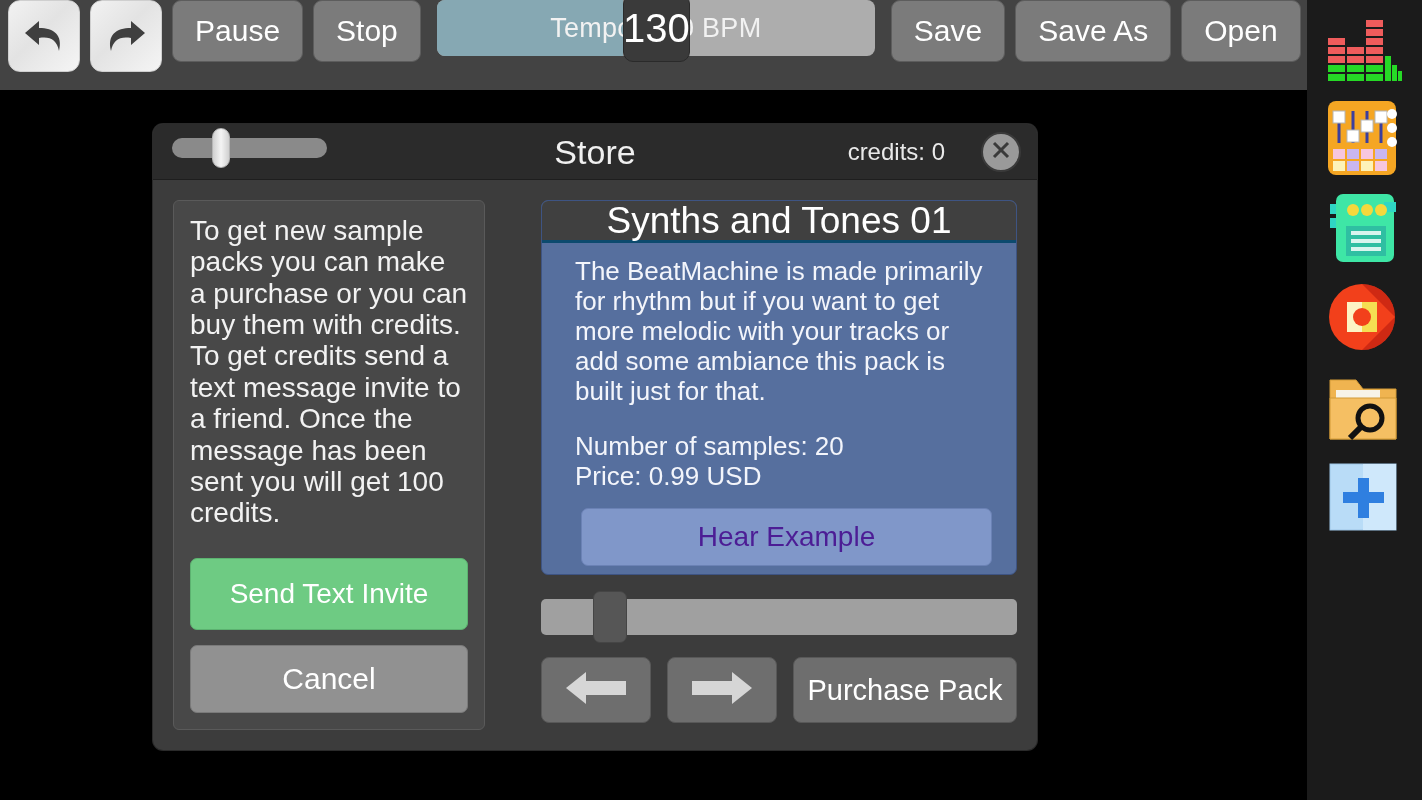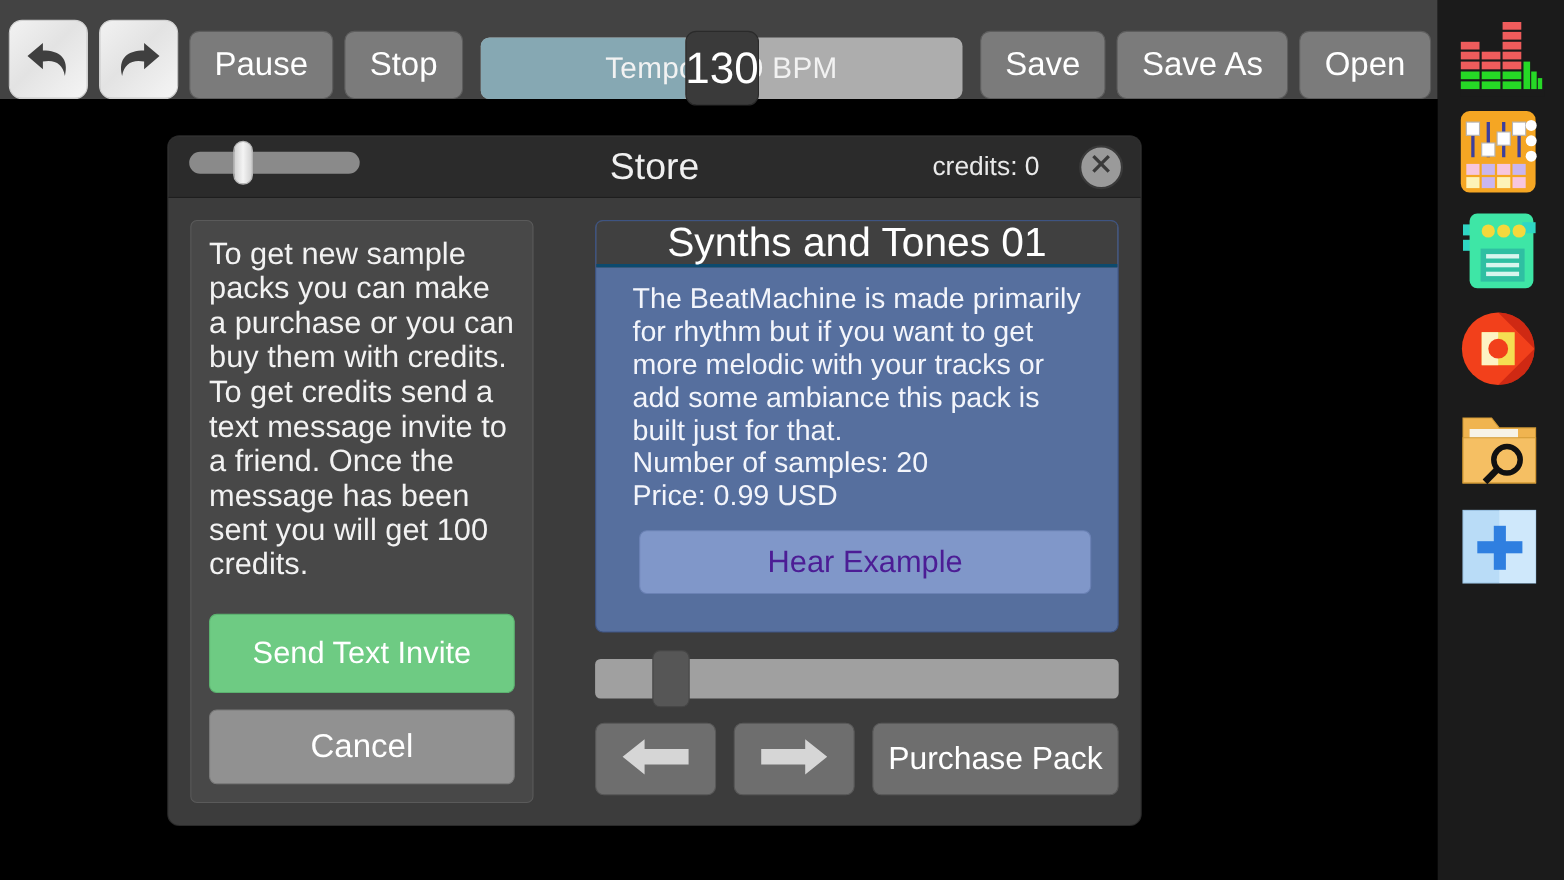--- a/index.html
+++ b/index.html
@@ -8,21 +8,21 @@
     background: #000;
     font-family: "Liberation Sans", sans-serif;
     overflow: hidden;
   }
   #app { position: relative; width: 1422px; height: 800px; background: #000; }
 
   
   .toolbar {
     position: absolute; left: 0; top: 0; width: 1307px; height: 90px;
     background: #434343;
-    display: flex; align-items: flex-end; gap: 10px;
+    display: flex; align-items: flex-start; gap: 10px;
     padding: 0 8px;
   }
   .icon-btn {
     width: 72px; height: 72px; border-radius: 12px;
     background: linear-gradient(135deg,#f2f2f2 0%,#e3e3e3 45%,#f5f5f5 100%);
     border: 1px solid #cfcfcf;
     display: flex; align-items: center; justify-content: center;
     flex: none;
   }
   .icon-btn svg { width: 50px; height: 50px; display:block; }
@@ -167,21 +167,21 @@
     border-bottom: 3px solid #0c4a6e;
   }
   .product-body {
     padding: 14px 18px 0 33px;
     display: flex; flex-direction: column; flex: 1 1 auto;
   }
   .product-desc {
     color: #f3f5fb; font-size: 26px; line-height: 1.15;
   }
   .product-meta {
-    color: #f3f5fb; font-size: 26px; line-height: 1.15; 
+    color: #f3f5fb; font-size: 26px; line-height: 1.15; margin-top: 26px;
   }
   .hear-btn {
     margin: 16px 6px 14px 6px; height: 58px;
     background: #8097c9; border: 1px solid #6b82b5; border-radius: 7px;
     color: #4c1d95; font-size: 28px;
     display: flex; align-items: center; justify-content: center;
   }
 
   .scrollbar {
     position: relative; margin-top: 24px;

